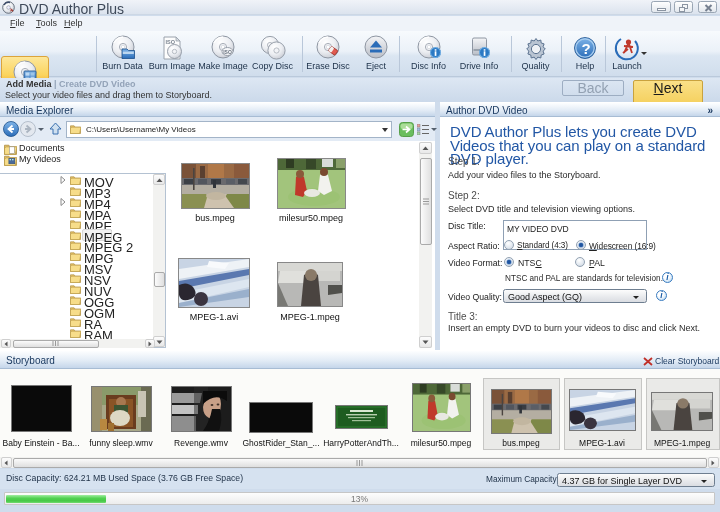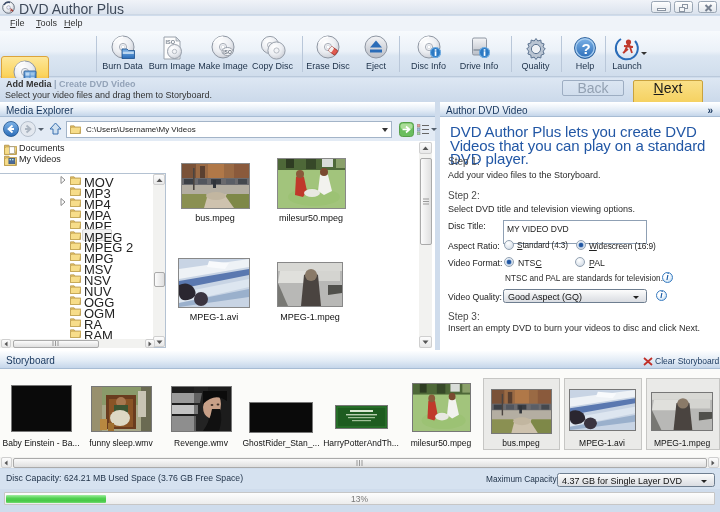--- a/index.html
+++ b/index.html
@@ -506,41 +506,41 @@
       <path d="M1 0 v6 M3.5 0 v6 M6 0 v6" stroke="#999" stroke-width="1"></path>
     </svg>
 
   <div class="abs" id="rpbody">
     <div class="rp blue" style="left:10px;top:5px;width:264px">DVD Author Plus lets you create DVD Videos that you can play on a standard DVD player.</div>
     <div class="rp step" style="left:8px;top:36px">Step 1:</div>
     <div class="rp small" style="left:8px;top:50px">Add your video files to the Storyboard.</div>
     <div class="rp step" style="left:8px;top:70px">Step 2:</div>
     <div class="rp small" style="left:8px;top:84px">Select DVD title and television viewing options.</div>
     <div class="rp flabel" style="left:8px;top:101px">Disc Title:</div>
-    <div class="field" style="left:63px;top:100px;width:144px;height:24px">
+    <div class="field" style="left:63px;top:100px;width:144px;height:30px">
         <span style="position:absolute;left:3px;top:2.5px;font-size:8.5px">MY VIDEO DVD</span>
       </div>
     <div class="rp flabel" style="left:8px;top:121px">Aspect Ratio:</div>
     <div class="radio" style="left:64px;top:119.5px"></div>
     <div class="rp flabel" style="left:77px;top:121px;font-size:8.2px;letter-spacing:-0.1px"><span class="u">S</span>tandard (4:3)</div>
     <div class="radio sel" style="left:136px;top:119.5px"></div>
     <div class="rp flabel" style="left:149px;top:121px;font-size:8.4px;letter-spacing:-0.1px"><span class="u">W</span>idescreen (16:9)</div>
     <div class="rp flabel" style="left:8px;top:138px">Video Format:</div>
     <div class="radio sel" style="left:64px;top:136.5px"></div>
     <div class="rp flabel" style="left:78px;top:138px">NTS<span class="u">C</span></div>
     <div class="radio" style="left:135px;top:136.5px"></div>
     <div class="rp flabel" style="left:149px;top:138px"><span class="u">P</span>AL</div>
     <div class="rp small" style="left:65px;top:154px;font-size:8.2px">NTSC and PAL are standards for television.</div>
     <div class="info" style="left:222px;top:151.5px">i</div>
     <div class="rp flabel" style="left:8px;top:172px">Video Quality:</div>
     <div class="combo" style="left:63px;top:169px;width:144px;height:14px">
         <span style="position:absolute;left:4px;top:2px">Good Aspect (GQ)</span>
       </div>
     <div class="info" style="left:216px;top:169.5px">i</div>
-    <div class="rp step" style="left:8px;top:191px">Step 3:</div>
+    <div class="rp step" style="left:8px;top:191px">Title 3:</div>
     <div class="rp small" style="left:8px;top:203px">Insert an empty DVD to burn your videos to disc and click Next.</div>
   </div>
 
   <div class="abs phead" style="left:0;top:350px;width:720px;height:19px">
     <span style="left:6px;top:4px">Storyboard</span>
     <svg style="position:absolute;left:643px;top:6px" width="10" height="9" viewBox="0 0 10 9">
         <path d="M1 1 L9 8 M9 1 L1 8" stroke="#c03028" stroke-width="1.8"></path>
       </svg>
     <span style="left:655px;top:5px;white-space:nowrap;font-size:8.5px">Clear Storyboard</span>
   </div>

